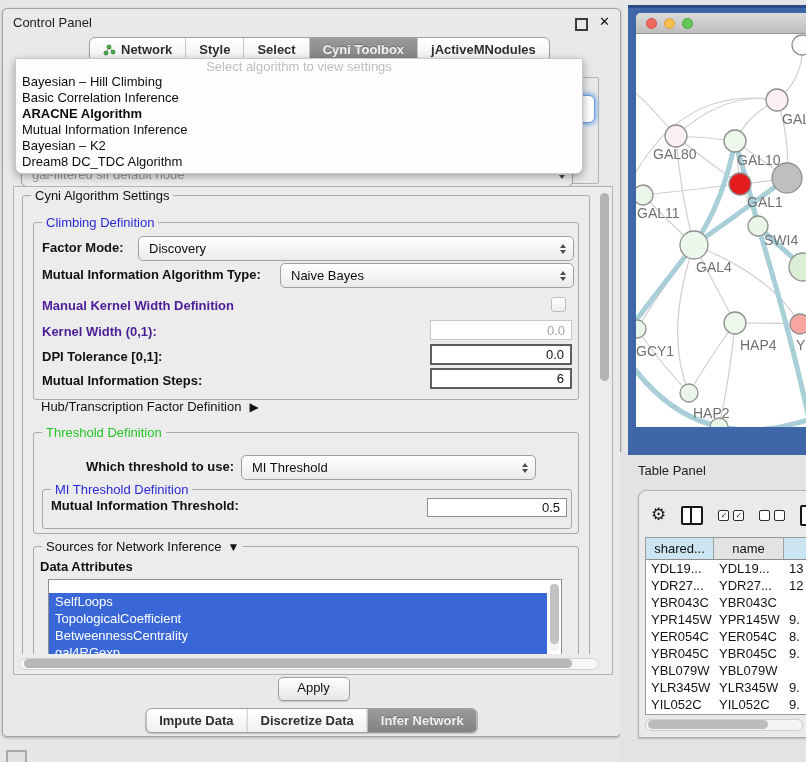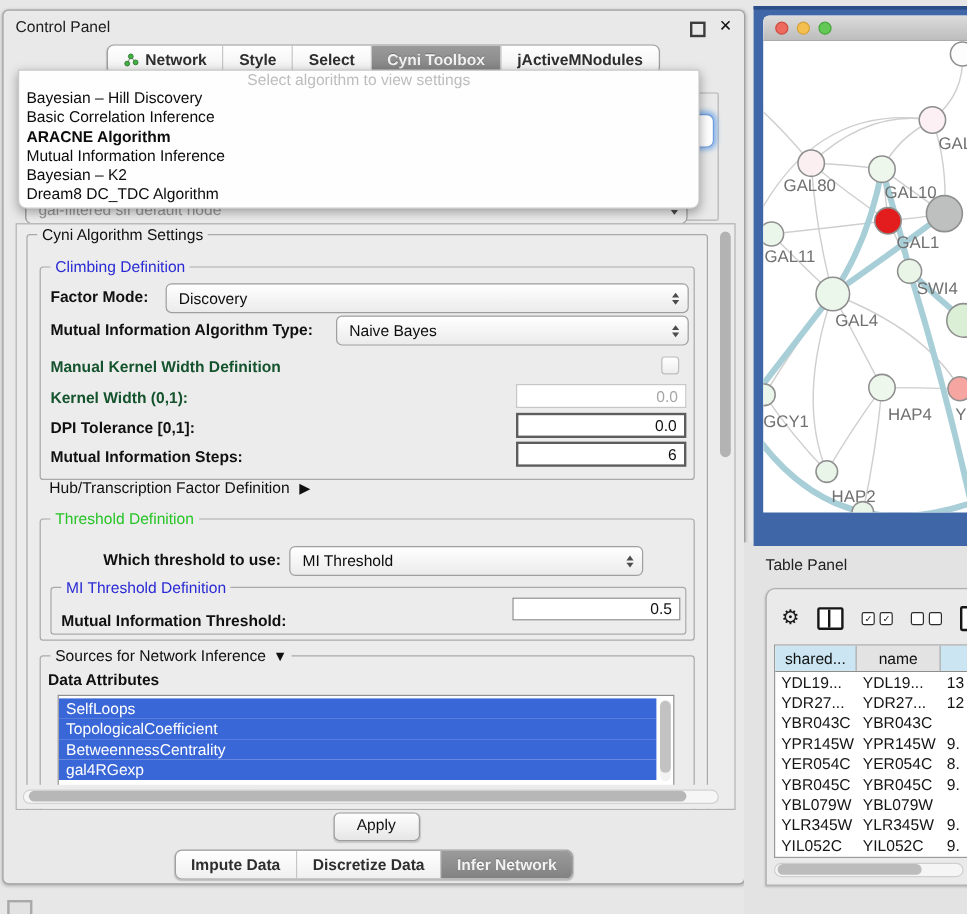--- a/index.html
+++ b/index.html
@@ -44,39 +44,39 @@
   .settings-panel{position:absolute;left:10px;top:177px;width:598px;height:487px;background:#ececec;
     border:1px solid #b2b2b2;overflow:hidden;z-index:5;}
   .fs{position:absolute;border:1px solid #a9a9a9;border-radius:3px;}
   .legend{position:absolute;top:-8px;left:8px;background:#ececec;padding:0 4px;font-size:13px;white-space:nowrap;}
   .legend.black{color:#101010;}
   .legend.blue{color:#2a2ad4;}
   .legend.green{color:#27c427;}
   .fs-main{left:8px;top:8px;width:566px;height:640px;}
   .fs-alg{left:10px;top:26px;width:544px;height:176px;}
   .lbl{position:absolute;font-size:13px;font-weight:bold;color:#111;white-space:nowrap;}
-  .lbl.disabled{color:#14532d;}
+  .lbl.disabled{color:#4c1d95;}
   .combo{position:absolute;background:linear-gradient(#ffffff,#ebebeb);border:1px solid #9f9f9f;border-radius:5px;
     display:flex;align-items:center;height:23px;}
   .combo .val{flex:1;padding-left:10px;font-size:13px;color:#0d0d0d;white-space:nowrap;overflow:hidden;}
   .arrows{width:15px;margin-right:3px;display:flex;flex-direction:column;align-items:center;gap:2px;}
   .tri-up{width:0;height:0;border-left:3.5px solid transparent;border-right:3.5px solid transparent;border-bottom:4px solid #4c4c4c;}
   .tri-down{width:0;height:0;border-left:3.5px solid transparent;border-right:3.5px solid transparent;border-top:4px solid #4c4c4c;}
   .checkbox{position:absolute;width:13px;height:13px;border:1px solid #bdbdbd;border-radius:3px;background:linear-gradient(#fff,#ededed);}
   .field{position:absolute;background:#fff;border:1px solid #bdbdbd;font-size:13px;color:#111;
     display:flex;align-items:center;justify-content:flex-end;padding-right:6px;}
   .field.strong{border:2px solid #5d5d5d;}
   .field.disabled{color:#a6a6a6;border:1px solid #c6c6c6;}
   .hub-row{position:absolute;left:18px;top:203px;font-size:13px;color:#111;display:flex;align-items:center;gap:8px;}
   .small-arrow{font-size:12px;color:#111;}
   .fs-threshold{left:10px;top:236px;width:544px;height:100px;}
   .fs-mi{left:8px;top:56px;width:528px;height:38px;}
   .fs-sources{left:10px;top:350px;width:544px;height:280px;}
   .attr-title{position:absolute;left:6px;top:12px;font-size:13px;font-weight:bold;color:#111;}
-  .attr-list{position:absolute;left:14px;top:32px;width:512px;height:77px;background:#fff;border:1px solid #8f8f8f;overflow:hidden;padding-top:2px;}
+  .attr-list{position:absolute;left:14px;top:32px;width:512px;height:77px;background:#fff;border:1px solid #8f8f8f;overflow:hidden;padding-top:13px;}
   .attr-item{height:17px;line-height:17px;padding-left:6px;font-size:13px;color:#fff;background:#3a67d8;margin-right:14px;}
   .list-vscroll{position:absolute;right:2px;top:3px;width:9px;height:68px;background:#f3f3f3;border-radius:5px;}
   .list-vscroll .thumb{position:absolute;left:0;top:1px;width:9px;height:60px;background:#c2c2c2;border-radius:5px;}
   .panel-vscroll{position:absolute;right:2px;top:2px;width:11px;height:481px;background:#ececec;}
   .panel-vscroll .thumb{position:absolute;left:1px;top:4px;width:9px;height:188px;background:#b3b3b3;border-radius:5px;}
   .hcover{position:absolute;left:0;bottom:0;width:584px;height:20px;background:#ececec;}
   .panel-hscroll{position:absolute;left:5px;bottom:4px;width:578px;height:10px;background:#f6f6f6;border:1px solid #d2d2d2;border-radius:6px;}
   .panel-hscroll .thumb{position:absolute;left:4px;top:0px;width:548px;height:9px;background:#b7b7b7;border-radius:5px;}
 
   .apply-row{position:absolute;left:4px;right:0;top:668px;text-align:center;}
@@ -162,21 +162,21 @@
       <span class="val">gal-filtered sif default node</span>
       <span class="arrows">
           <span class="tri-up"></span>
           <span class="tri-down"></span>
         </span>
     </div>
 
     <div class="popup">
       <div class="popup-header">Select algorithm to view settings</div>
       <div id="popup-items">
-          <div class="popup-item">Bayesian – Hill Discovery</div>
+          <div class="popup-item">Bayesian – Hill Climbing</div>
           <div class="popup-item">Basic Correlation Inference</div>
           <div class="popup-item bold">ARACNE Algorithm</div>
           <div class="popup-item">Mutual Information Inference</div>
           <div class="popup-item">Bayesian – K2</div>
           <div class="popup-item">Dream8 DC_TDC Algorithm</div>
         </div>
     </div>
 
     <div class="settings-panel">
       <div class="fs fs-main">
@@ -234,21 +234,21 @@
           <div class="combo" style="left:207px;top:22px;width:293px;">
             <span class="val">MI Threshold</span>
             <span class="arrows">
                 <span class="tri-up"></span>
                 <span class="tri-down"></span>
               </span>
           </div>
 
           <div class="fs fs-mi">
             <span class="legend blue">MI Threshold Definition</span>
-            <span class="lbl" style="left:8px;top:20px;">Mutual Information Threshold:</span>
+            <span class="lbl" style="left:8px;top:8px;">Mutual Information Threshold:</span>
             <div class="field" style="left:384px;top:8px;width:132px;height:17px;border:1px solid #8f8f8f;">
               <span>0.5</span>
             </div>
           </div>
         </div>
 
         <div class="fs fs-sources">
           <span class="legend black" style="display:flex;gap:6px;align-items:center;">
             <span>Sources for Network Inference</span>
             <span class="small-arrow">▼</span>

